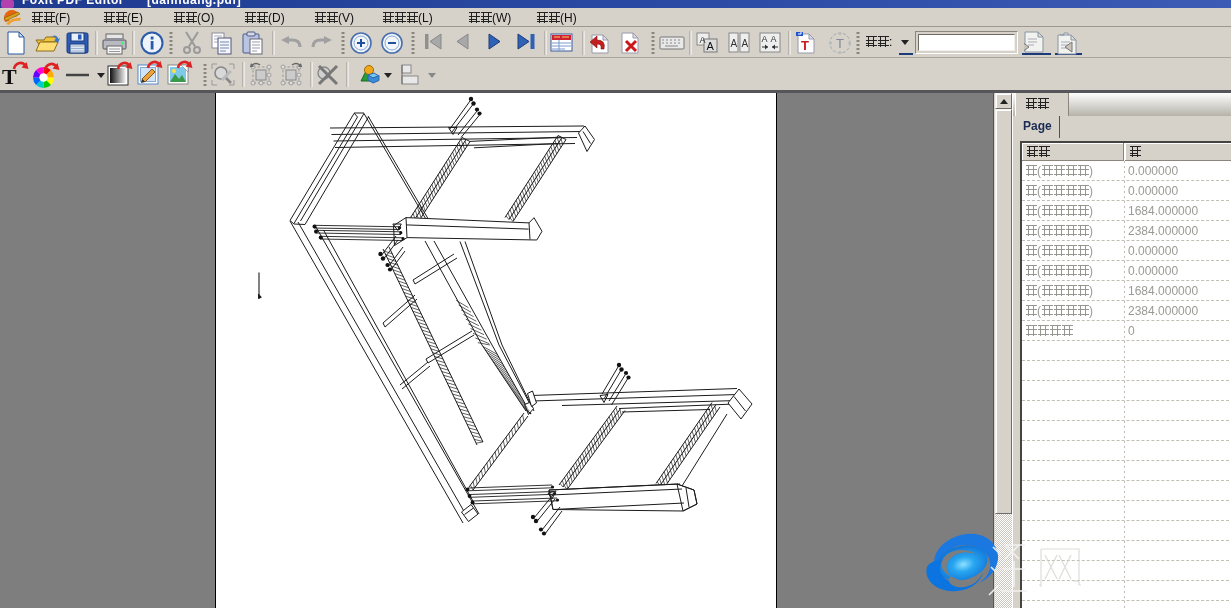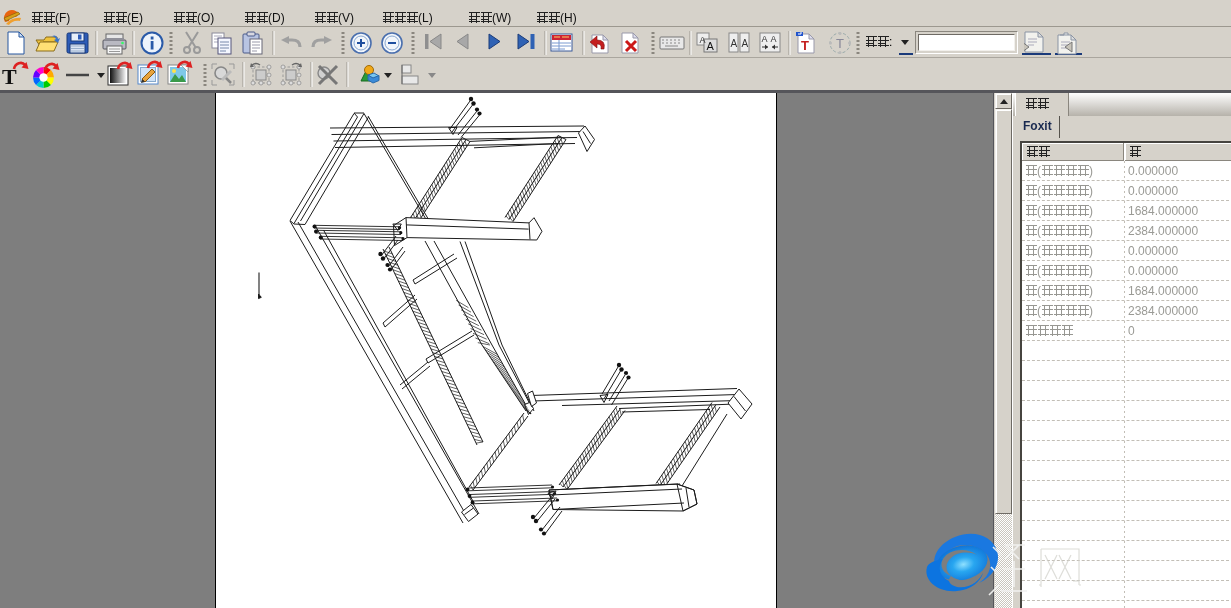--- a/index.html
+++ b/index.html
@@ -49,20 +49,24 @@
 #ptable{position:absolute;left:7px;top:48px;width:212px;height:467px;background:#fff;border-top:2px solid #46443f;border-left:2px solid #46443f}
 .phead{position:absolute;top:0;height:18px;background:#d6d2ca;border-right:1px solid #8a867e;border-bottom:1px solid #8a867e;box-shadow:inset 1px 1px 0 #fff;font-size:12px;color:#000;padding:2px 0 0 4px}
 .prow{position:absolute;left:0;width:212px;height:20px;border-bottom:1px dashed #c2beb6;font-size:12px;color:#9a9a95}
 .prow .n{position:absolute;left:3px;top:3px}
 .prow .v{position:absolute;left:106px;top:3px}
 #pvline{position:absolute;left:102px;top:18px;width:1px;height:449px;background:repeating-linear-gradient(#c2beb6 0 2px,transparent 2px 5px)}
 </style>
 </head>
 <body>
 <div id="root">
+  <div class="abs" id="title">
+      <span class="txt">Foxit PDF Editor      [danhuang.pdf]</span>
+      <span id="ticon"></span>
+    </div>
   <div class="abs" id="menu">
     <span class="mi" style="left:31px"><span class="h"></span><span class="h"></span>(F)</span>
     <span class="mi" style="left:103px"><span class="h"></span><span class="h"></span>(E)</span>
     <span class="mi" style="left:173px"><span class="h"></span><span class="h"></span>(O)</span>
     <span class="mi" style="left:244px"><span class="h"></span><span class="h"></span>(D)</span>
     <span class="mi" style="left:314px"><span class="h"></span><span class="h"></span>(V)</span>
     <span class="mi" style="left:382px"><span class="h"></span><span class="h"></span><span class="h"></span>(L)</span>
     <span class="mi" style="left:468px"><span class="h"></span><span class="h"></span>(W)</span>
     <span class="mi" style="left:536px"><span class="h"></span><span class="h"></span>(H)</span>
   </div>
@@ -818,21 +822,21 @@
     </div>
   <div class="abs" style="left:993px;top:93px;width:2px;height:515px;background:#d6d2ca;border-left:1px solid #55555a"></div>
   <div class="abs" id="sbar">
     <div id="sb-up"></div>
       <div id="sb-thumb"></div>
       <div id="sb-track"></div>
   </div>
   <div class="abs" id="panel">
     <div id="ptabs"></div>
     <div id="ptab1"><span class="h"></span><span class="h"></span></div>
-    <div id="ptab2">Foxit</div>
+    <div id="ptab2">Page</div>
     <div id="ptab2line"></div>
     <div id="ptable">
       <div class="phead" style="left:0;width:102px"><span class="h"></span><span class="h"></span></div>
       <div class="phead" style="left:103px;width:109px;border-right:none"><span class="h"></span></div>
       <div class="prow" style="top:18px">
           <span class="n"><span class="h g"></span>(<span class="h g"></span><span class="h g"></span><span class="h g"></span><span class="h g"></span>)</span>
           <span class="v">0.000000</span>
         </div>
       <div class="prow" style="top:38px">
           <span class="n"><span class="h g"></span>(<span class="h g"></span><span class="h g"></span><span class="h g"></span><span class="h g"></span>)</span>

